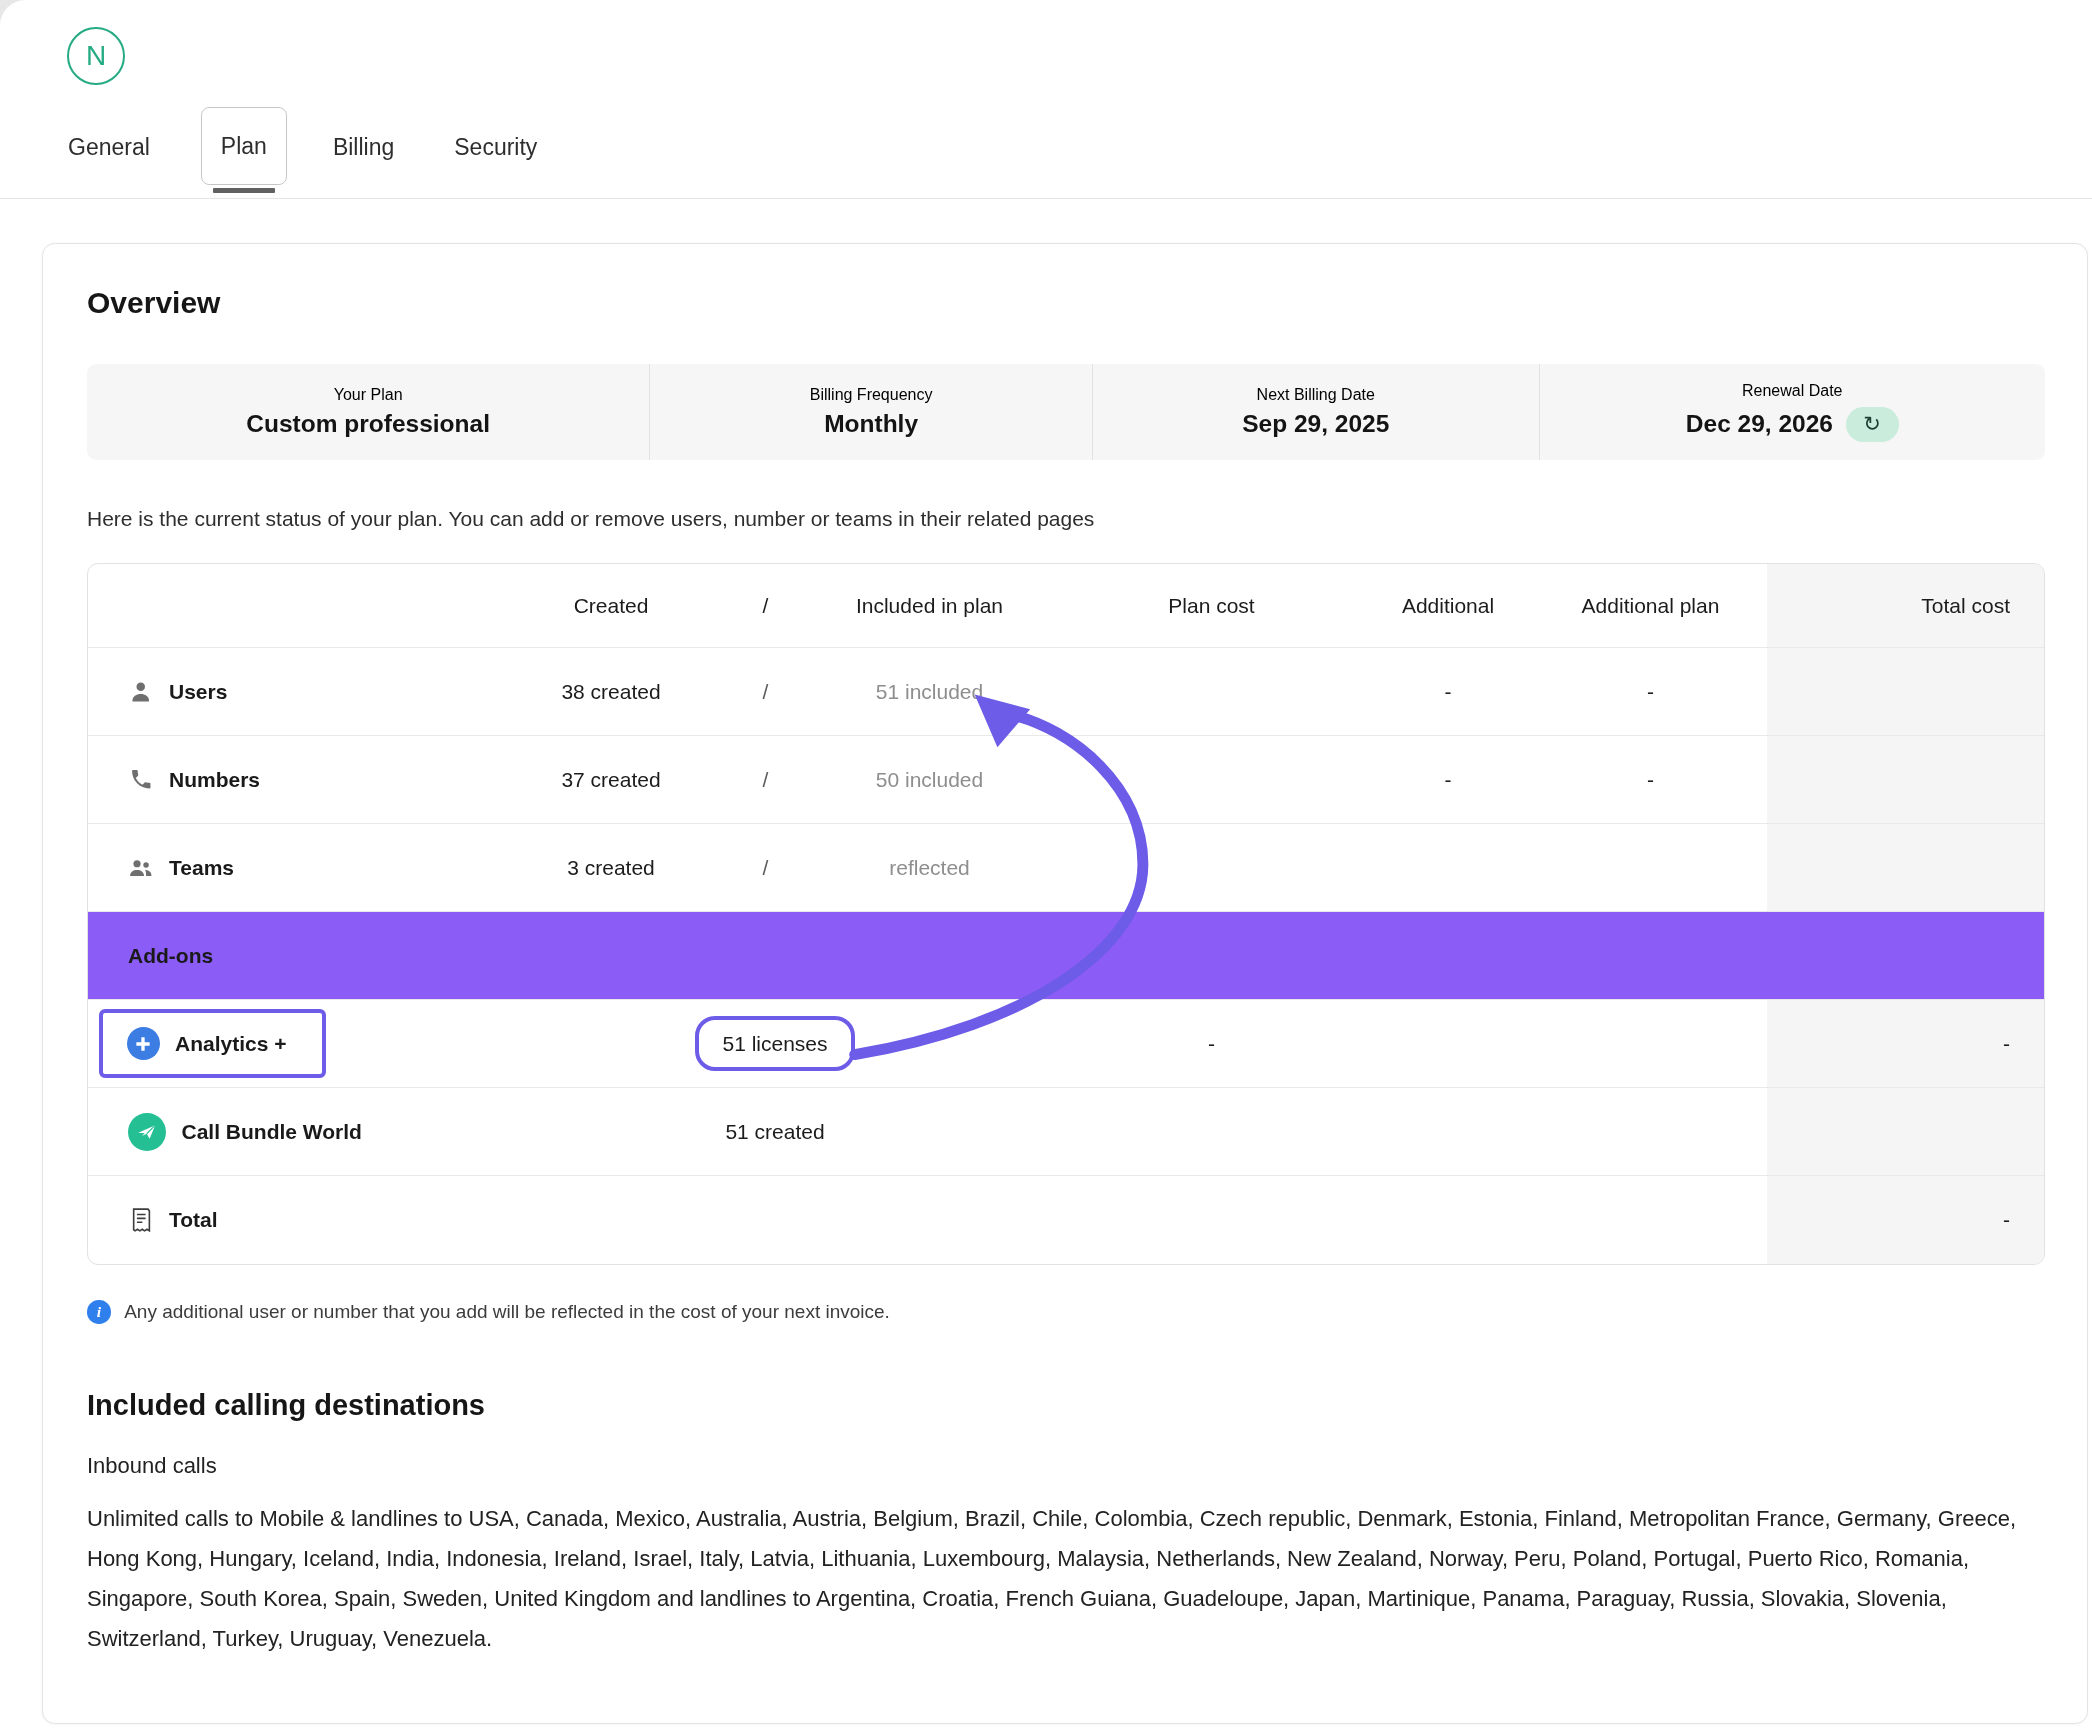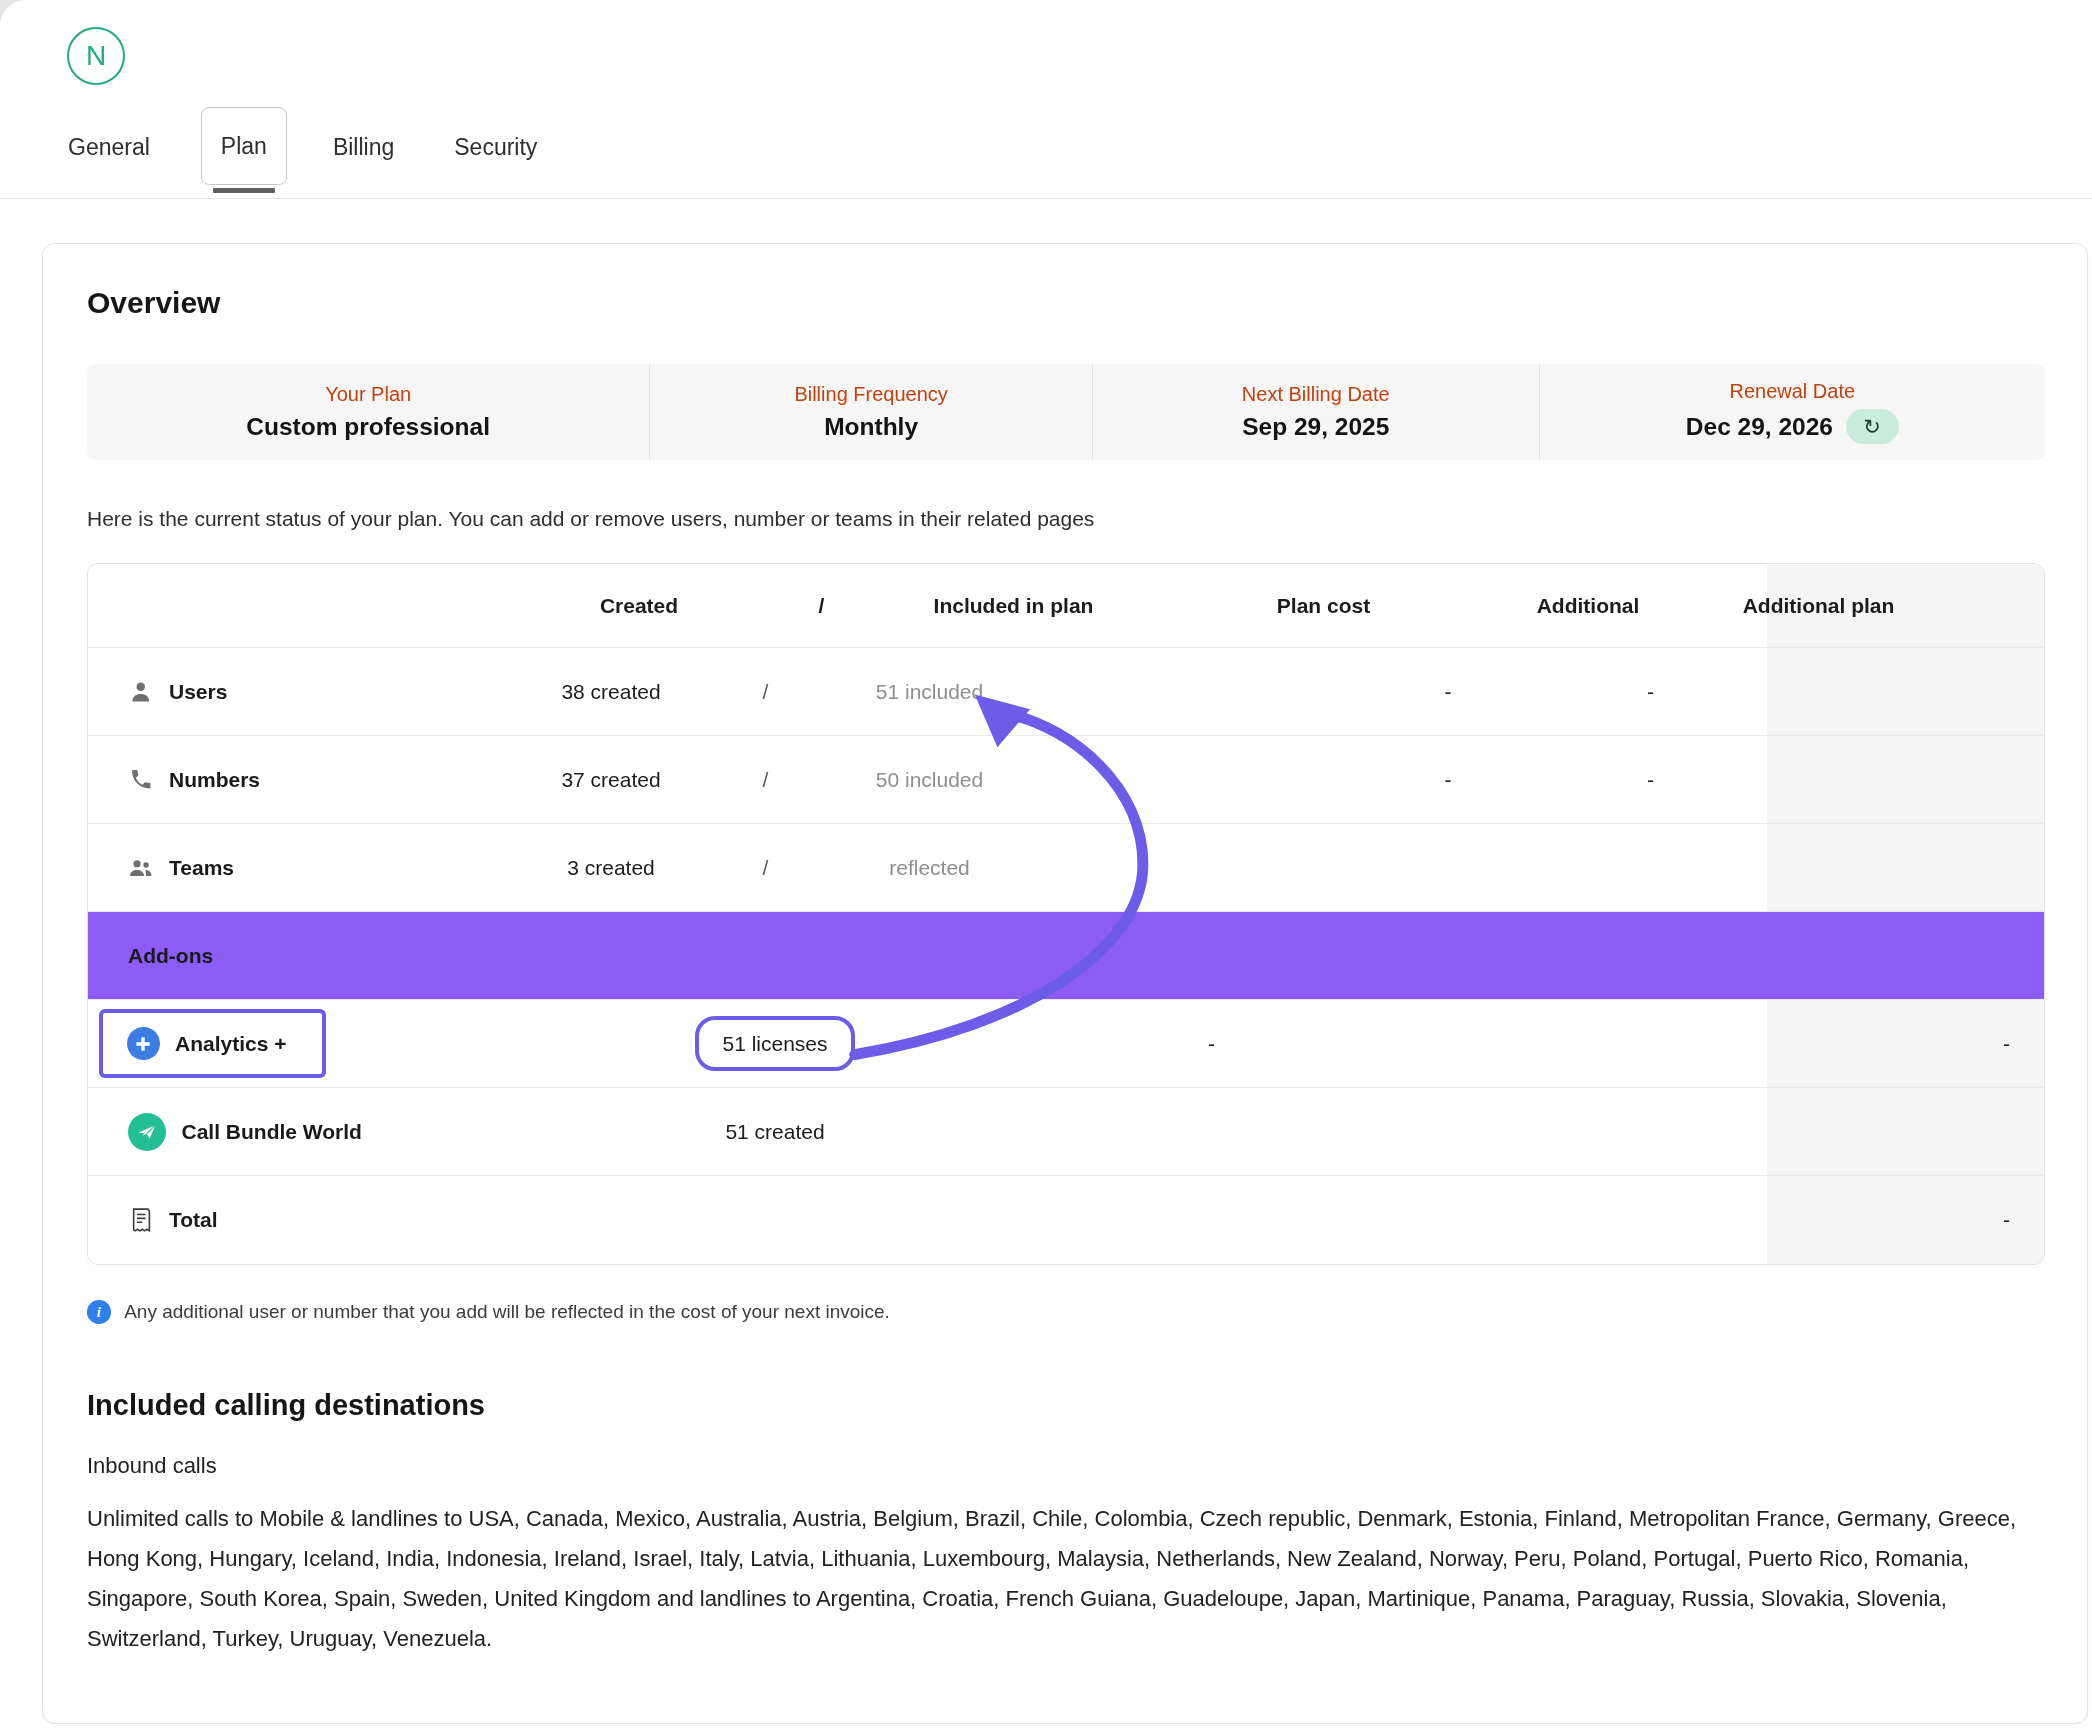--- a/index.html
+++ b/index.html
@@ -20,34 +20,34 @@
 
   
   .card { margin:44px 5.5px 0 42px; width:2046px; border:0.9px solid #e3e3e3; border-radius:12.7px;
           background:#fff; padding:42px 42px 64px 44px; box-shadow:0 0.9px 2.7px rgba(0,0,0,.04); min-height:1436px; }
   .overview-title { font-size:30px; font-weight:700; color:#161616; margin-bottom:44px; }
 
   .strip { display:flex; background:#f6f6f6; border-radius:9px; height:96px; margin-bottom:47px; }
   .strip .cell { display:flex; flex-direction:column; align-items:center; justify-content:center; gap:6.4px; }
   .strip .cell + .cell { border-left:0.9px solid #e2e2e2; }
   .cell-1 { width:564px; } .cell-2 { width:444px; } .cell-3 { width:448px; } .cell-4 { width:508px; }
-  .strip .lab { font-size:20px; color:#c2410c; }
+  .strip .lab { font-size:16px; color:#000000; }
   .strip .val { font-size:24.5px; font-weight:700; color:#141414; display:flex; align-items:center; gap:12.7px; }
   .renew-badge { display:inline-flex; align-items:center; justify-content:center; background:#c9ecdc; border-radius:908px;
                  width:53px; height:35px; font-size:21px; font-weight:400; color:#1d4034; }
 
   .status-line { font-size:21px; color:#2e2e2e; margin-bottom:32px; }
 
   
   .ptable { position:relative; border:0.9px solid #e2e2e2; border-radius:11px; background:#fff; }
   .total-stripe { position:absolute; top:0; right:0; bottom:0; width:277px; background:#f5f5f5; border-radius:0 11px 11px 0; }
   .trow { position:relative; display:grid; grid-template-columns:405px 236px 73px 255px 309px 164px 241px 275px;
           align-items:center; height:88px; }
   .trow + .trow { border-top:0.9px solid #e9e9e9; }
-  .trow.thead { height:83px; font-weight:700;gap:28px; }
+  .trow.thead { height:83px; font-weight:400; }
   .c { font-size:21px; color:#1c1c1c; text-align:center; }
   .c.lab { display:flex; align-items:center; gap:15.5px; padding-left:40px; text-align:left; font-weight:700; color:#1a1a1a; }
   .c.right { text-align:right; padding-right:36px; }
   .c.gray { color:#8e8e8e; }
   .c.slash { color:#5a5a5a; }
   .thead .c.slash { color:#1c1c1c; }
   .c.span3 { grid-column:2 / span 3; }
   .trow.addons { background:#8b5cf6; }
   .trow.addons .c.lab { grid-column:1 / -1; }
   .trow.last { height:89px; }

